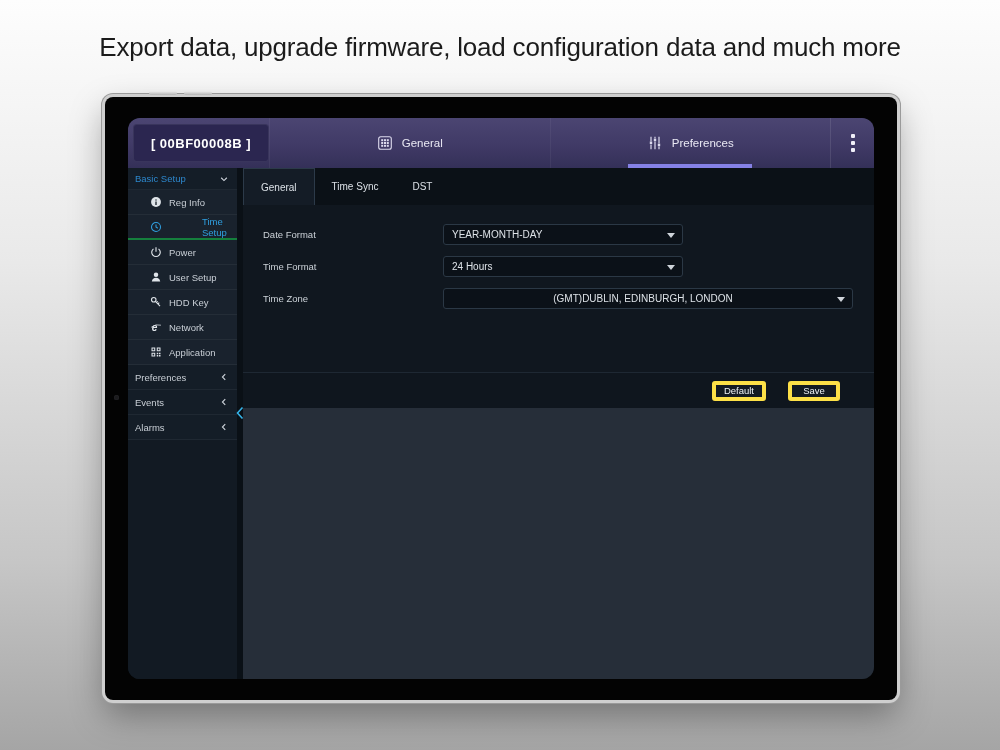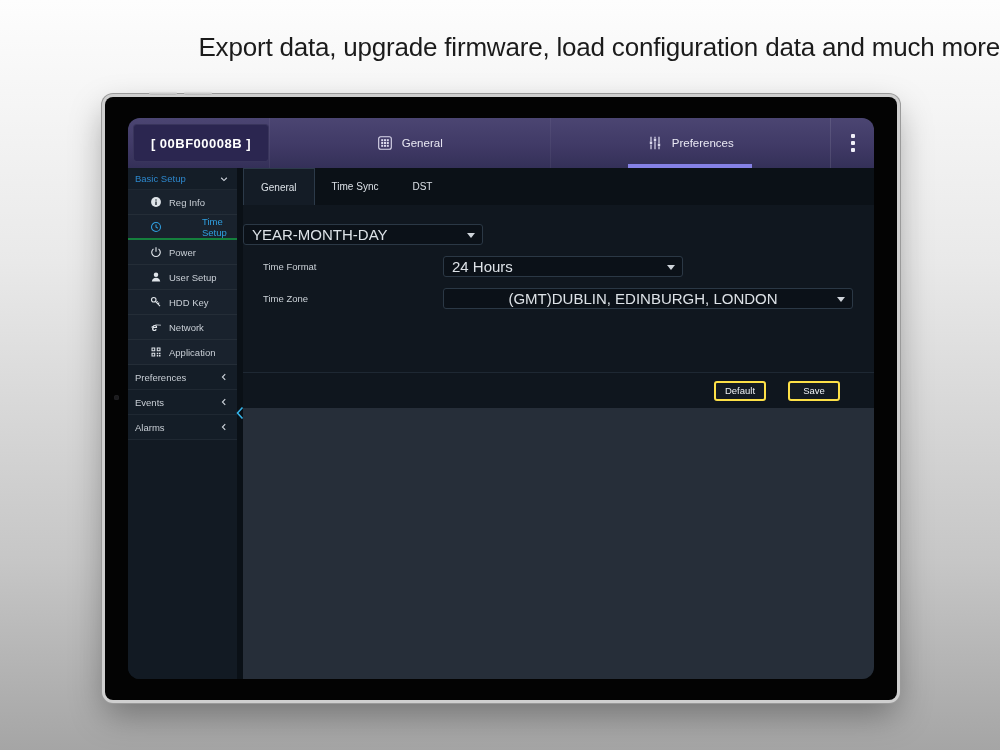--- a/index.html
+++ b/index.html
@@ -4,21 +4,21 @@
 <style>
   * { margin:0; padding:0; box-sizing:border-box; }
   html,body { width:1000px; height:750px; }
   body {
     font-family:"Liberation Sans", sans-serif;
     background:linear-gradient(180deg,#fdfdfd 0%,#e9e9e9 35%,#c6c6c6 75%,#a5a5a5 100%);
     overflow:hidden; position:relative;
   }
   .headline {
     position:absolute; top:32px; left:0; width:100%;
-    text-align:right; font-size:26px; font-weight:400;
+    text-align:center; font-size:26px; font-weight:400;
     color:#1b1b1b; letter-spacing:-0.2px;
   }
   
   .tablet {
     position:absolute; left:105px; top:97px; width:792px; height:603px;
     background:#030303; border-radius:8px;
     box-shadow:0 0 0 3px #cfcfcf, 0 0 0 4px #9a9a9a, 0 14px 34px rgba(0,0,0,0.35);
   }
   .vol-btn { position:absolute; top:-6px; height:4px; width:28px; border-radius:2px;
     background:linear-gradient(180deg,#efefef,#b5b5b5); }
@@ -85,37 +85,37 @@
   }
   .ctab.active {
     background:#141c26; border:1px solid #2c3a49; border-bottom:none; margin-bottom:-1px;
   }
   .form-panel { flex:0 0 167px; background:#10171f; padding-top:19px; }
   .form-row { display:flex; margin-bottom:11px; }
   .form-label { flex:0 0 200px; padding-left:20px; font-size:9.5px; color:#ccd2d8; line-height:21px; }
   .select-box {
     position:relative; height:21px; width:240px; background:#0b1118;
     border:1px solid #2b3845; border-radius:3px; color:#dde2e7;
-    font-size:15px; line-height:19px; padding:0 18px 0 8px; cursor:pointer;
+    font-size:10px; line-height:19px; padding:0 18px 0 8px; cursor:pointer;
     white-space:nowrap; overflow:hidden;
   }
   .select-box.wide { width:410px;text-align:center; }
   .caret {
     position:absolute; right:7px; top:8px; width:0; height:0;
     border-left:4px solid transparent; border-right:4px solid transparent;
     border-top:5px solid #cfd4da;
   }
   .divider { flex:0 0 1px; background:#1e2833; }
   .btn-strip {
     flex:0 0 35px; background:#0f161e; display:flex; align-items:center;
     justify-content:flex-end; gap:22px; padding-right:34px;
   }
   .btn {
     height:20px; min-width:52px; padding:0 8px; background:rgba(255,255,255,0.02);
-    border:2px solid #fde047; border-radius:3px; color:#eef1f4; font-size:9.5px;
+    border:4px solid #fde047; border-radius:3px; color:#eef1f4; font-size:9.5px;
     display:flex; align-items:center; justify-content:center; cursor:pointer;
   }
   .content-rest { flex:1; background:#262e39; }
   svg { display:block; width:100%; height:100%; }
 </style>
 </head>
 <body>
 
 <div class="headline">Export data, upgrade firmware, load configuration data and much more</div>
 
@@ -307,20 +307,21 @@
 
         <div class="ctabbar">
           <div class="ctab active">General</div>
           <div class="ctab">Time Sync</div>
           <div class="ctab">DST</div>
         </div>
 
         <div class="form-panel">
 
           <div class="form-row">
+            <div class="form-label">Date Format</div>
             <div class="select-box">
               <span>YEAR-MONTH-DAY</span>
               <span class="caret"></span>
             </div>
           </div>
 
           <div class="form-row">
             <div class="form-label">Time Format</div>
             <div class="select-box">
               <span>24 Hours</span>

